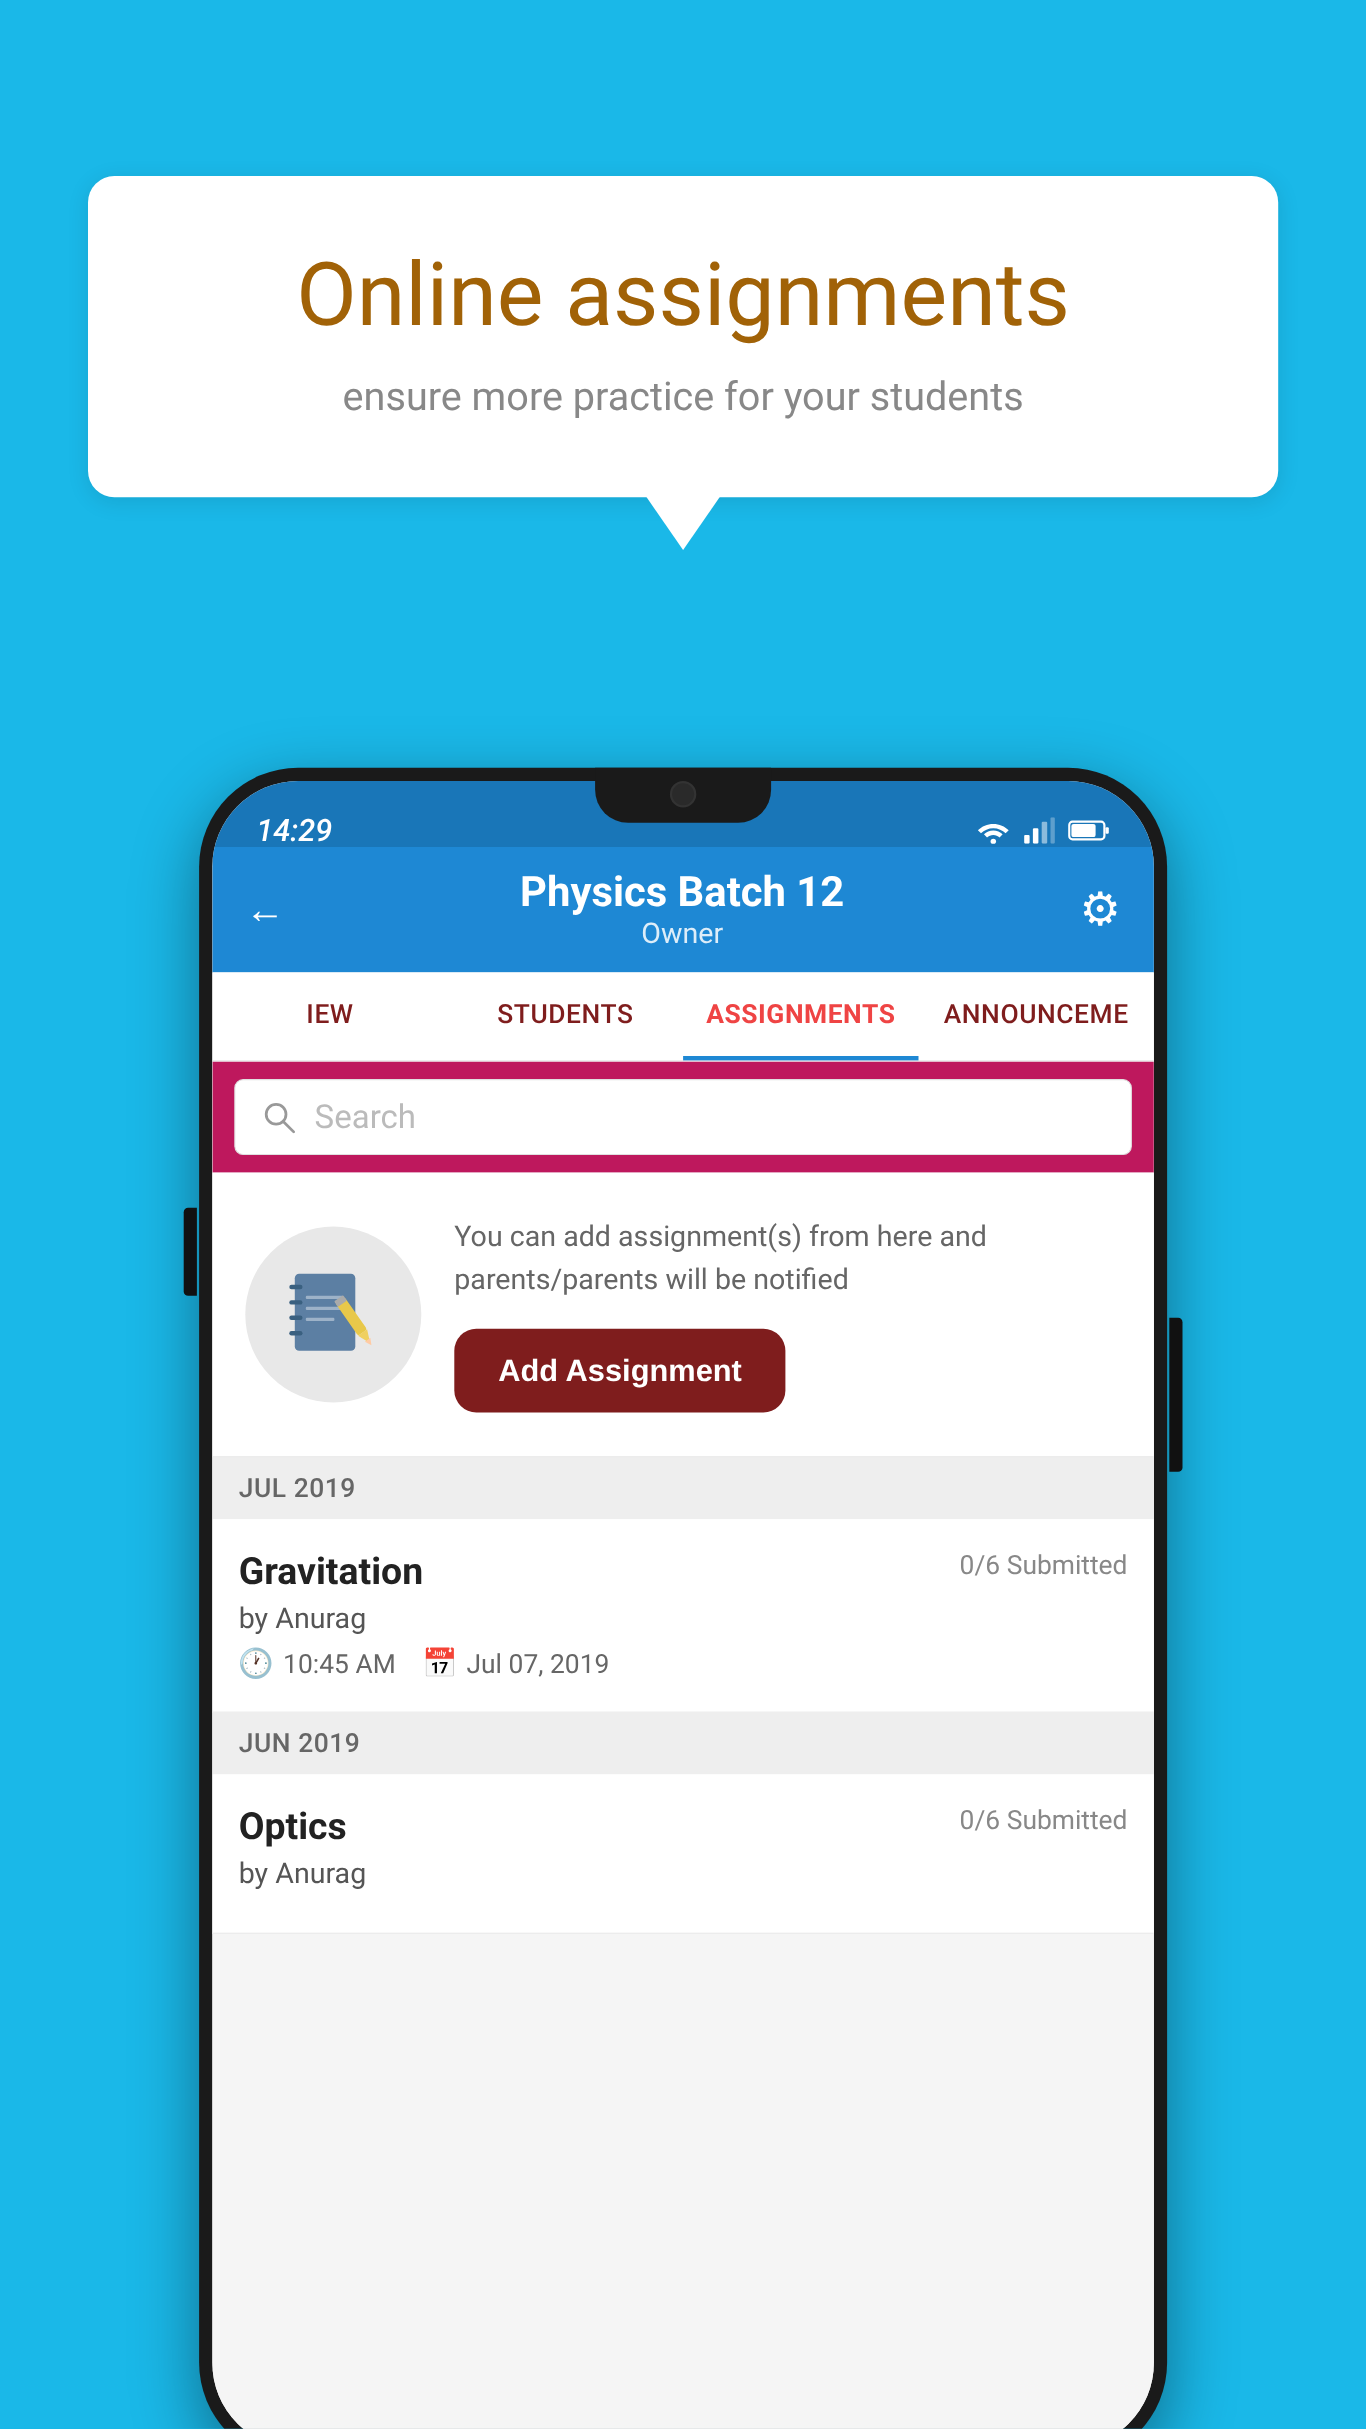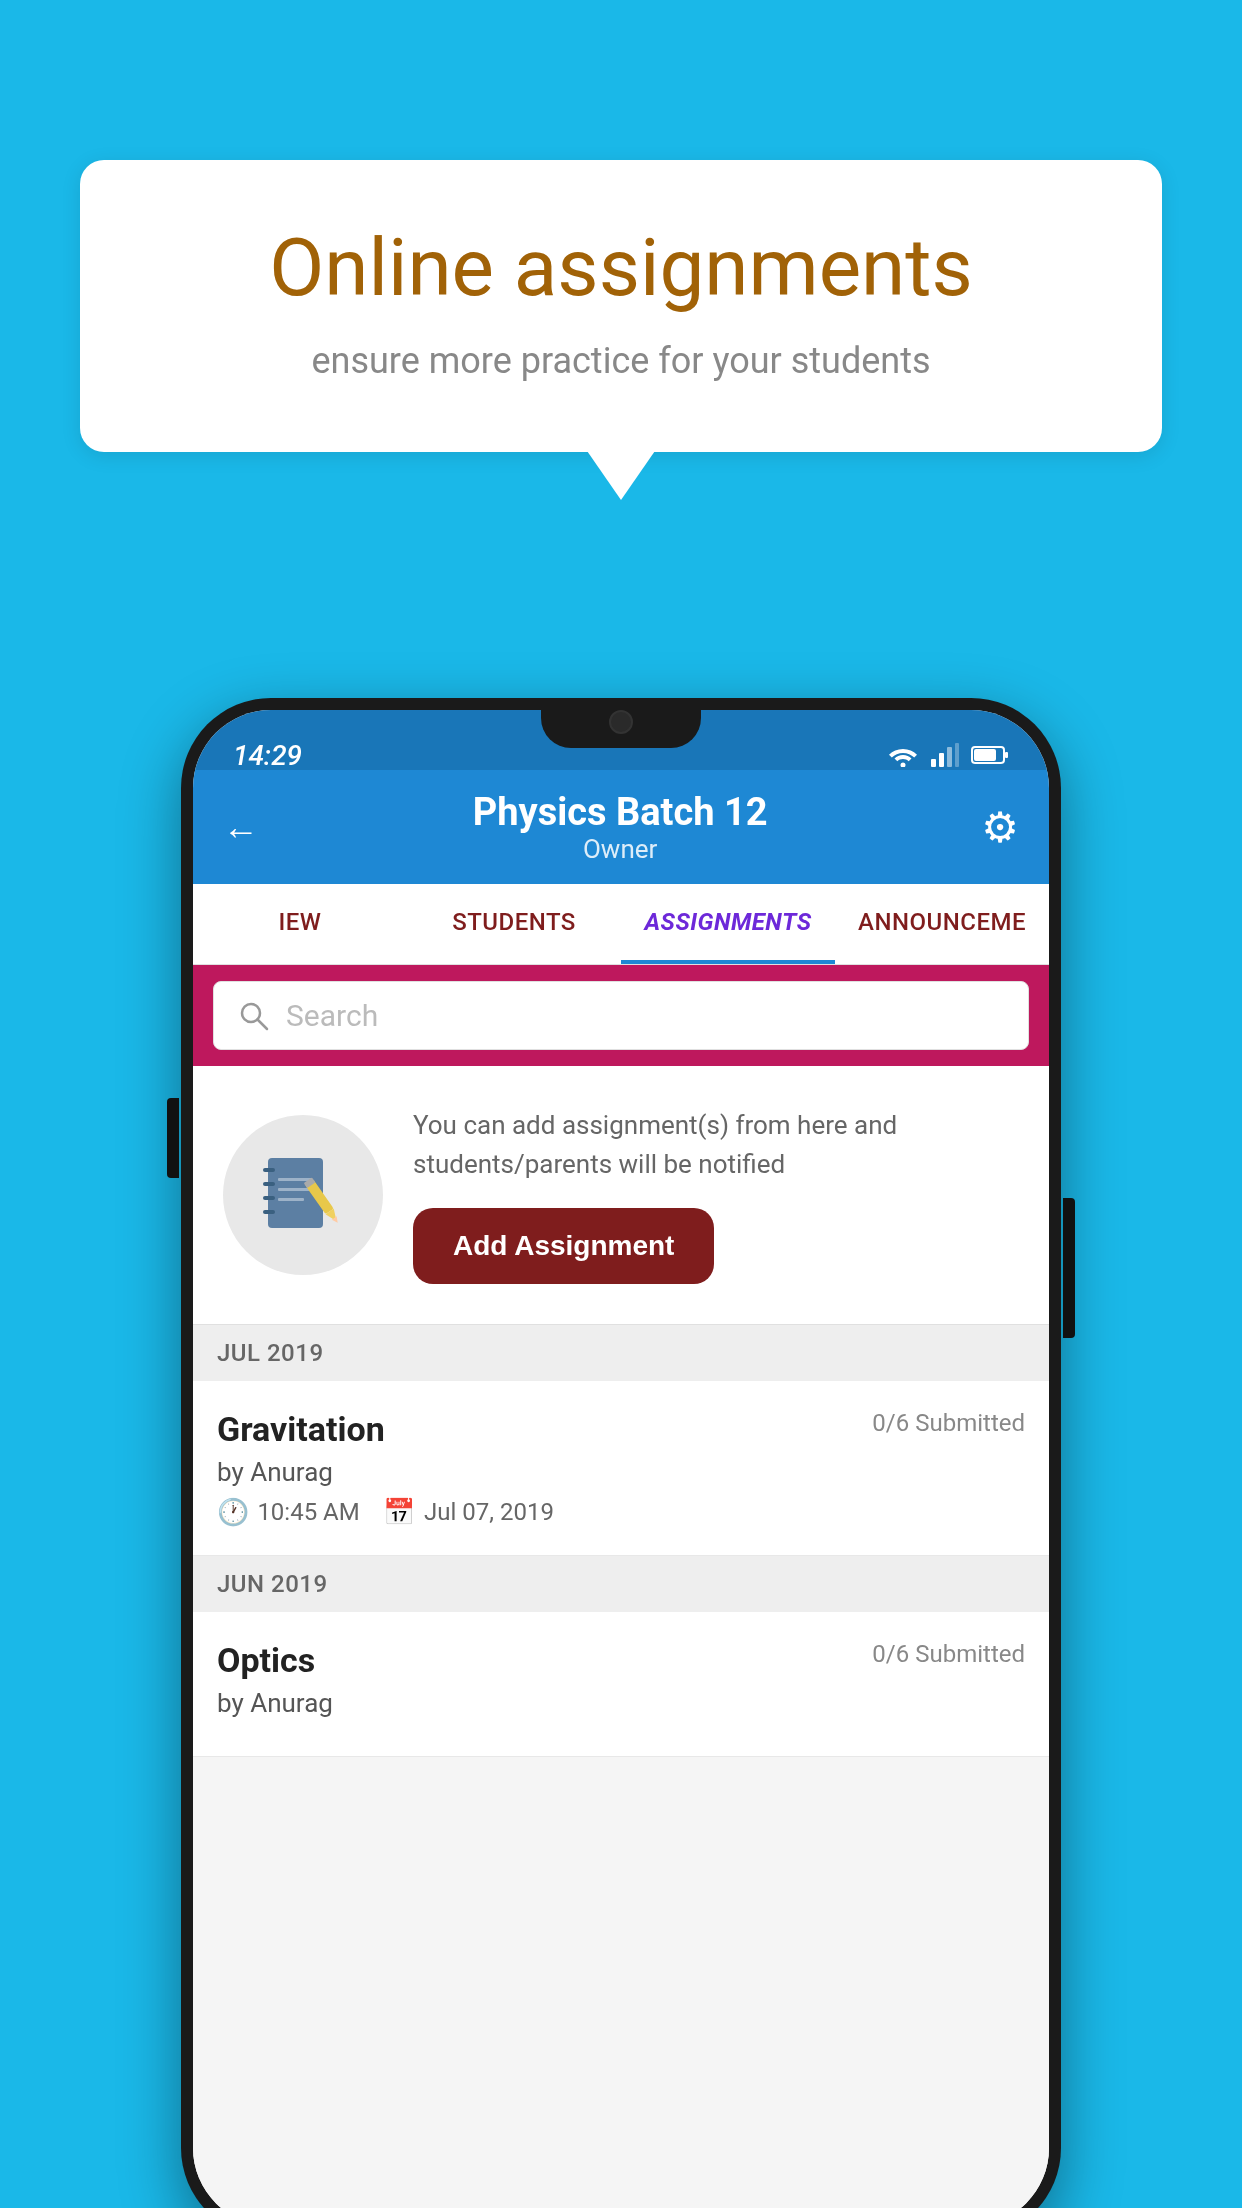--- a/index.html
+++ b/index.html
@@ -201,24 +201,23 @@
       padding: 24px 10px;
       font-size: 24px;
       color: #7f1d1d;
       font-weight: 500;
       letter-spacing: 0.5px;
       cursor: pointer;
       border-bottom: 4px solid transparent;
     }
 
     .tab-item.active {
-      color: #6d28d9;
+      color: #ef4444;
       border-bottom: 4px solid #1e88d4;
       font-weight: 700;
-      font-style: italic;
     }
 
     
     .content-area {
       flex: 1;
       overflow-y: auto;
       background: #f5f5f5;
     }
 
     
@@ -445,21 +444,21 @@
 
             <g transform="rotate(-35 60 50)">
               <rect x="58" y="30" width="10" height="36" rx="2" fill="#e8c84a"></rect>
               <polygon points="58,66 68,66 63,78" fill="#f0d060"></polygon>
               <polygon points="60,74 66,74 63,80" fill="#ffcba4"></polygon>
               <rect x="58" y="28" width="10" height="6" rx="1" fill="#aaa"></rect>
             </g>
           </svg>
         </div>
         <div class="empty-right">
-          <p class="empty-text">You can add assignment(s) from here and students/parents will be notified</p>
+          <p class="empty-text">You can add assignment(s) from here and parents/parents will be notified</p>
           <button class="add-assignment-btn">Add Assignment</button>
         </div>
       </div>
 
       <div class="section-header">JUL 2019</div>
 
       <div class="assignment-item">
         <div class="assignment-top">
           <span class="assignment-title">Gravitation</span>
           <span class="assignment-submitted">0/6 Submitted</span>

